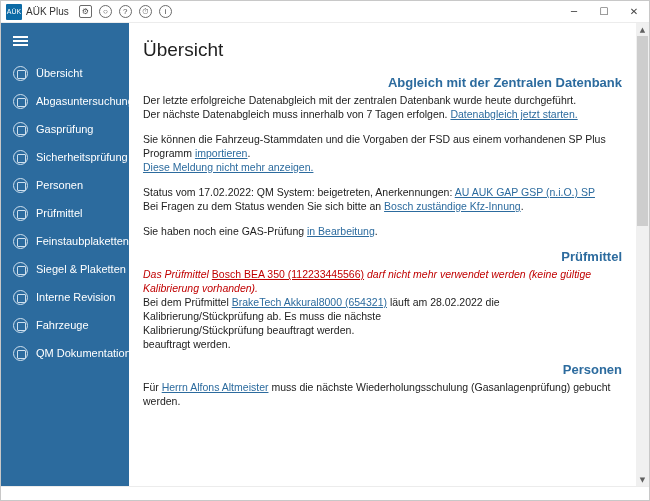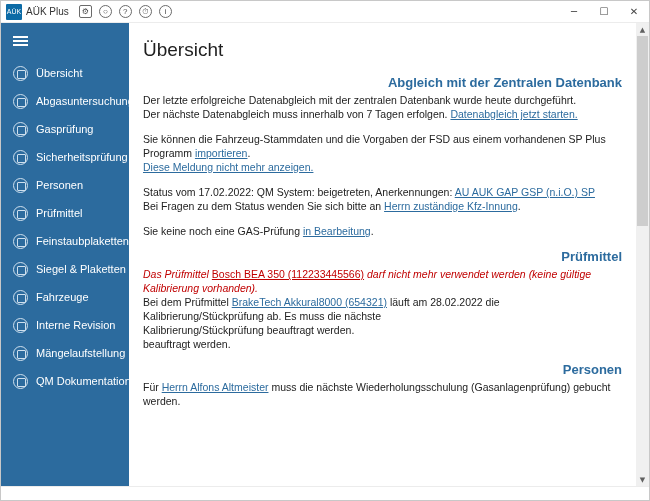--- a/index.html
+++ b/index.html
@@ -262,29 +262,25 @@
           <div class="nav-item">
             <span class="nav-ico"></span>
             <span class="nav-label">Feinstaubplaketten</span>
           </div>
           <div class="nav-item">
             <span class="nav-ico"></span>
             <span class="nav-label">Siegel &amp; Plaketten</span>
           </div>
           <div class="nav-item">
             <span class="nav-ico"></span>
+            <span class="nav-label">Interne Revision</span>
+          </div>
+          <div class="nav-item">
+            <span class="nav-ico"></span>
             <span class="nav-label">Fahrzeuge</span>
-          </div>
-          <div class="nav-item">
-            <span class="nav-ico"></span>
-            <span class="nav-label">Interne Revision</span>
-          </div>
-          <div class="nav-item">
-            <span class="nav-ico"></span>
-            <span class="nav-label">Mängelaufstellung</span>
           </div>
           <div class="nav-item">
             <span class="nav-ico"></span>
             <span class="nav-label">QM Dokumentation</span>
           </div>
         </div>
     </div>
 
     <div class="content-wrap">
       <div class="content">
@@ -294,24 +290,24 @@
               <h2 class="sec-title">Abgleich mit der Zentralen Datenbank</h2>
               <p class="line"><span>Der letzte erfolgreiche Datenabgleich mit der zentralen Datenbank wurde heute durchgeführt.</span></p>
               <p class="line"><span>Der nächste Datenabgleich muss innerhalb von 7 Tagen erfolgen. </span><span class="blue-lnk">Datenabgleich jetzt starten.</span></p>
             </div>
             <div class="section">
               <p class="line"><span>Sie können die Fahrzeug-Stammdaten und die Vorgaben der FSD aus einem vorhandenen SP Plus Programm </span><span class="blue-lnk">importieren</span><span>.</span></p>
               <p class="line"><span class="blue-lnk">Diese Meldung nicht mehr anzeigen.</span></p>
             </div>
             <div class="section">
               <p class="line"><span>Status vom 17.02.2022:  QM System: beigetreten,  Anerkennungen: </span><span class="blue-lnk">AU AUK GAP GSP (n.i.O.) SP</span></p>
-              <p class="line"><span>Bei Fragen zu dem Status wenden Sie sich bitte an </span><span class="blue-lnk">Herrn zuständige Kfz-Innung</span><span>.</span></p>
-            </div>
-            <div class="section">
-              <p class="line"><span>Sie keine noch eine GAS-Prüfung </span><span class="blue-lnk">in Bearbeitung</span><span>.</span></p>
+              <p class="line"><span>Bei Fragen zu dem Status wenden Sie sich bitte an </span><span class="blue-lnk">Bosch zuständige Kfz-Innung</span><span>.</span></p>
+            </div>
+            <div class="section">
+              <p class="line"><span>Sie haben noch eine GAS-Prüfung </span><span class="blue-lnk">in Bearbeitung</span><span>.</span></p>
             </div>
             <div class="section">
               <h2 class="sec-title">Prüfmittel</h2>
               <p class="line"><span class="red">Das Prüfmittel </span><span class="red-lnk">Bosch BEA 350 (112233445566)</span><span class="red"> darf nicht mehr verwendet werden (keine gültige Kalibrierung vorhanden).</span></p>
               <p class="line"><span>Bei dem Prüfmittel </span><span class="blue-lnk">BrakeTech Akkural8000 (654321)</span><span> läuft am 28.02.2022 die Kalibrierung/Stückprüfung ab. Es muss die nächste</span></p>
               <p class="line"><span>Kalibrierung/Stückprüfung beauftragt werden.</span></p>
               <p class="line"><span>beauftragt werden.</span></p>
             </div>
             <div class="section">
               <h2 class="sec-title">Personen</h2>

